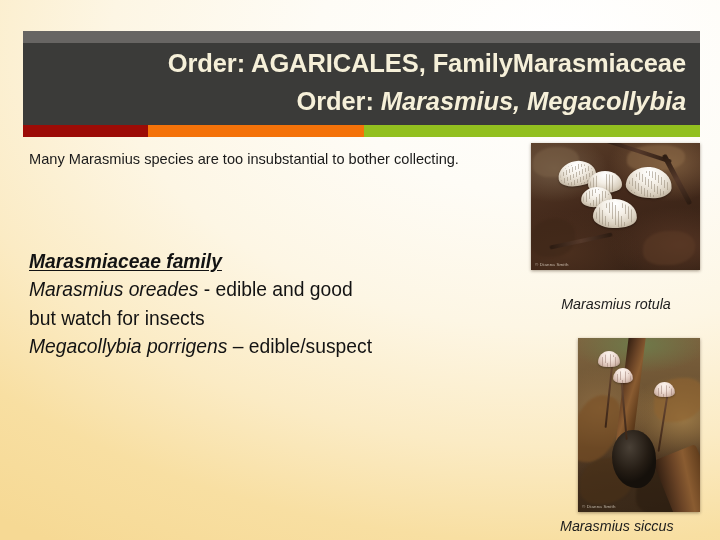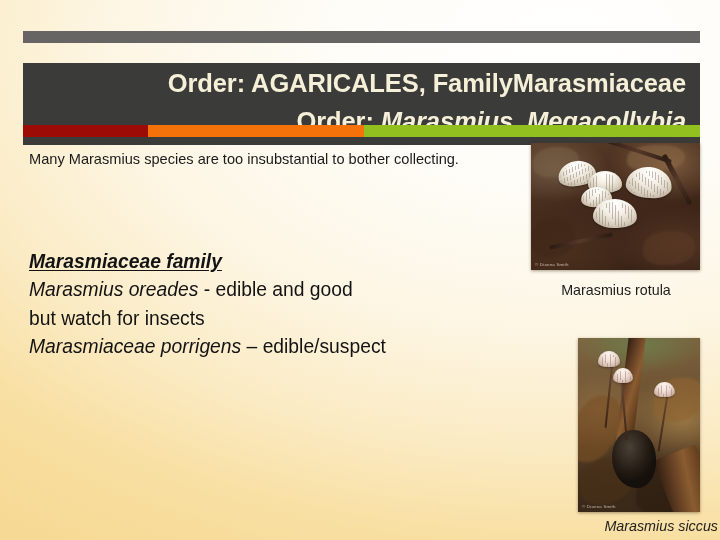--- a/index.html
+++ b/index.html
@@ -51,21 +51,20 @@
     height: 12px;
     background: #676563;
   }
   #title-panel {
     position: absolute;
     left: 0;
     top: 12px;
     width: 100%;
     height: 82px;
     background: #3B3B39;
-    margin-top: 20px;
   }
   #title-text {
     position: absolute;
     left: 0;
     right: 14px;
     top: 1px;
     text-align: right;
     color: #F6F0D9;
     font-size: 25.5px;
     font-weight: bold;
@@ -188,23 +187,24 @@
     left: 4px;
     bottom: 3px;
     font-size: 4.4px;
     color: rgba(240,230,215,0.72);
     letter-spacing: 0.2px;
     font-family: "Liberation Sans", sans-serif;
   }
   #photo1-caption {
     position: absolute;
     left: 521px;
-    top: 282px;
+    top: 296px;
     width: 190px;
     text-align: center;
+    font-style: italic;
     font-size: 14.3px;
     color: #1D1D1D;
   }
 
   
   #photo2-wrap {
     position: absolute;
     left: 578px;
     top: 338px;
     width: 122px;
@@ -273,21 +273,21 @@
     bottom: 3px;
     font-size: 4.4px;
     color: rgba(240,230,215,0.7);
     letter-spacing: 0.2px;
   }
   #photo2-caption {
     position: absolute;
     left: 560px;
     top: 518px;
     width: 158px;
-    text-align: right;
+    text-align: left;
     font-style: italic;
     font-size: 14.3px;
     color: #1D1D1D;
   }
 </style>
 </head>
 <body>
 
 <div id="slide">
 
@@ -313,21 +313,21 @@
   <div id="intro-line">Many Marasmius species are too insubstantial to bother collecting.</div>
 
   <div id="family-block">
     <span id="family-heading">Marasmiaceae family</span>
 
     <span class="sp-line"><span class="sci">Marasmius oreades</span><span> - edible and good</span></span>
 
 
     <span class="sp-line"><span>but watch for insects</span></span>
 
-    <span class="sp-line"><span class="sci">Marasmiaceae porrigens</span><span> – edible/suspect</span></span>
+    <span class="sp-line"><span class="sci">Megacollybia porrigens</span><span> – edible/suspect</span></span>
   </div>
 
   <div id="photo1-wrap">
     <div id="photo1">
       <div class="p1-floor"></div>
 
       <div class="p1-leaf" style="left:2px; top:4px; width:46px; height:30px; background:#7B6147;"></div>
       <div class="p1-leaf" style="left:96px; top:2px; width:58px; height:26px; background:#8A6846;"></div>
       <div class="p1-leaf" style="left:112px; top:88px; width:52px; height:34px; background:#5C3B26;"></div>
       <div class="p1-leaf" style="left:0px; top:76px; width:44px; height:38px; background:#3E2718;"></div>

